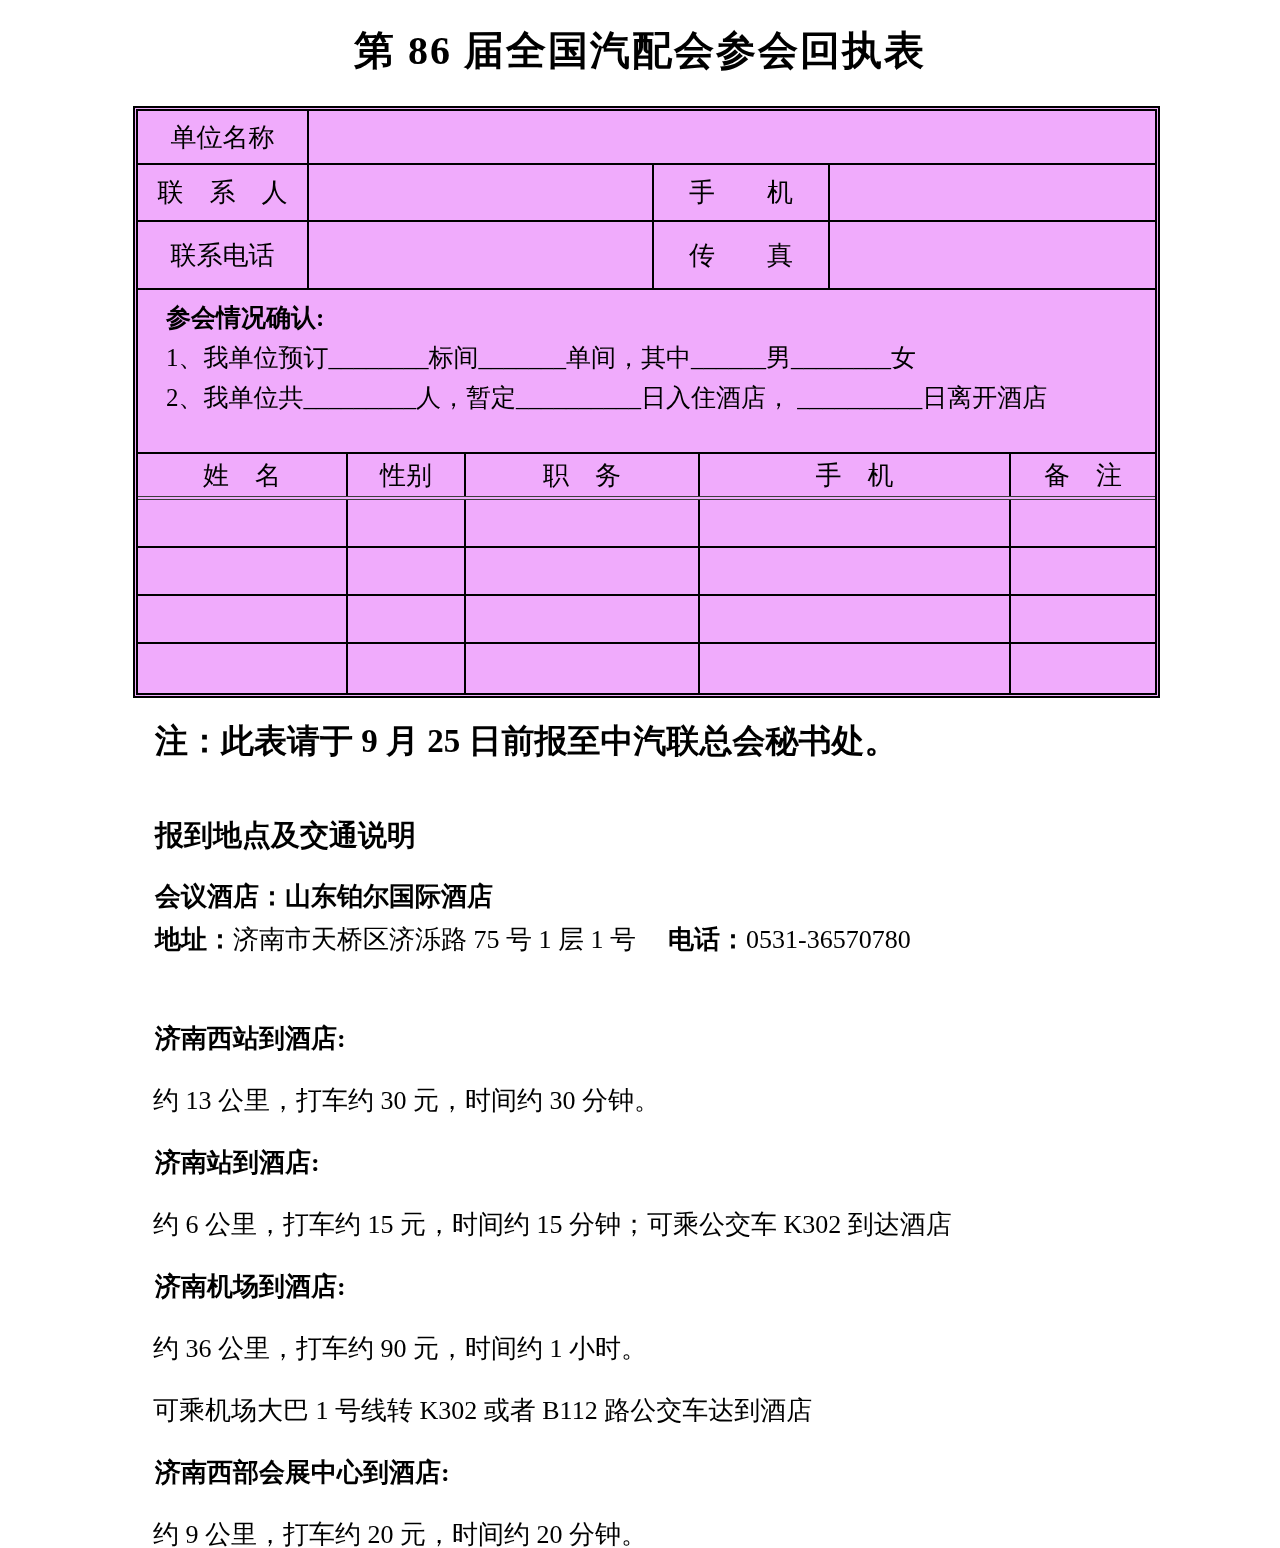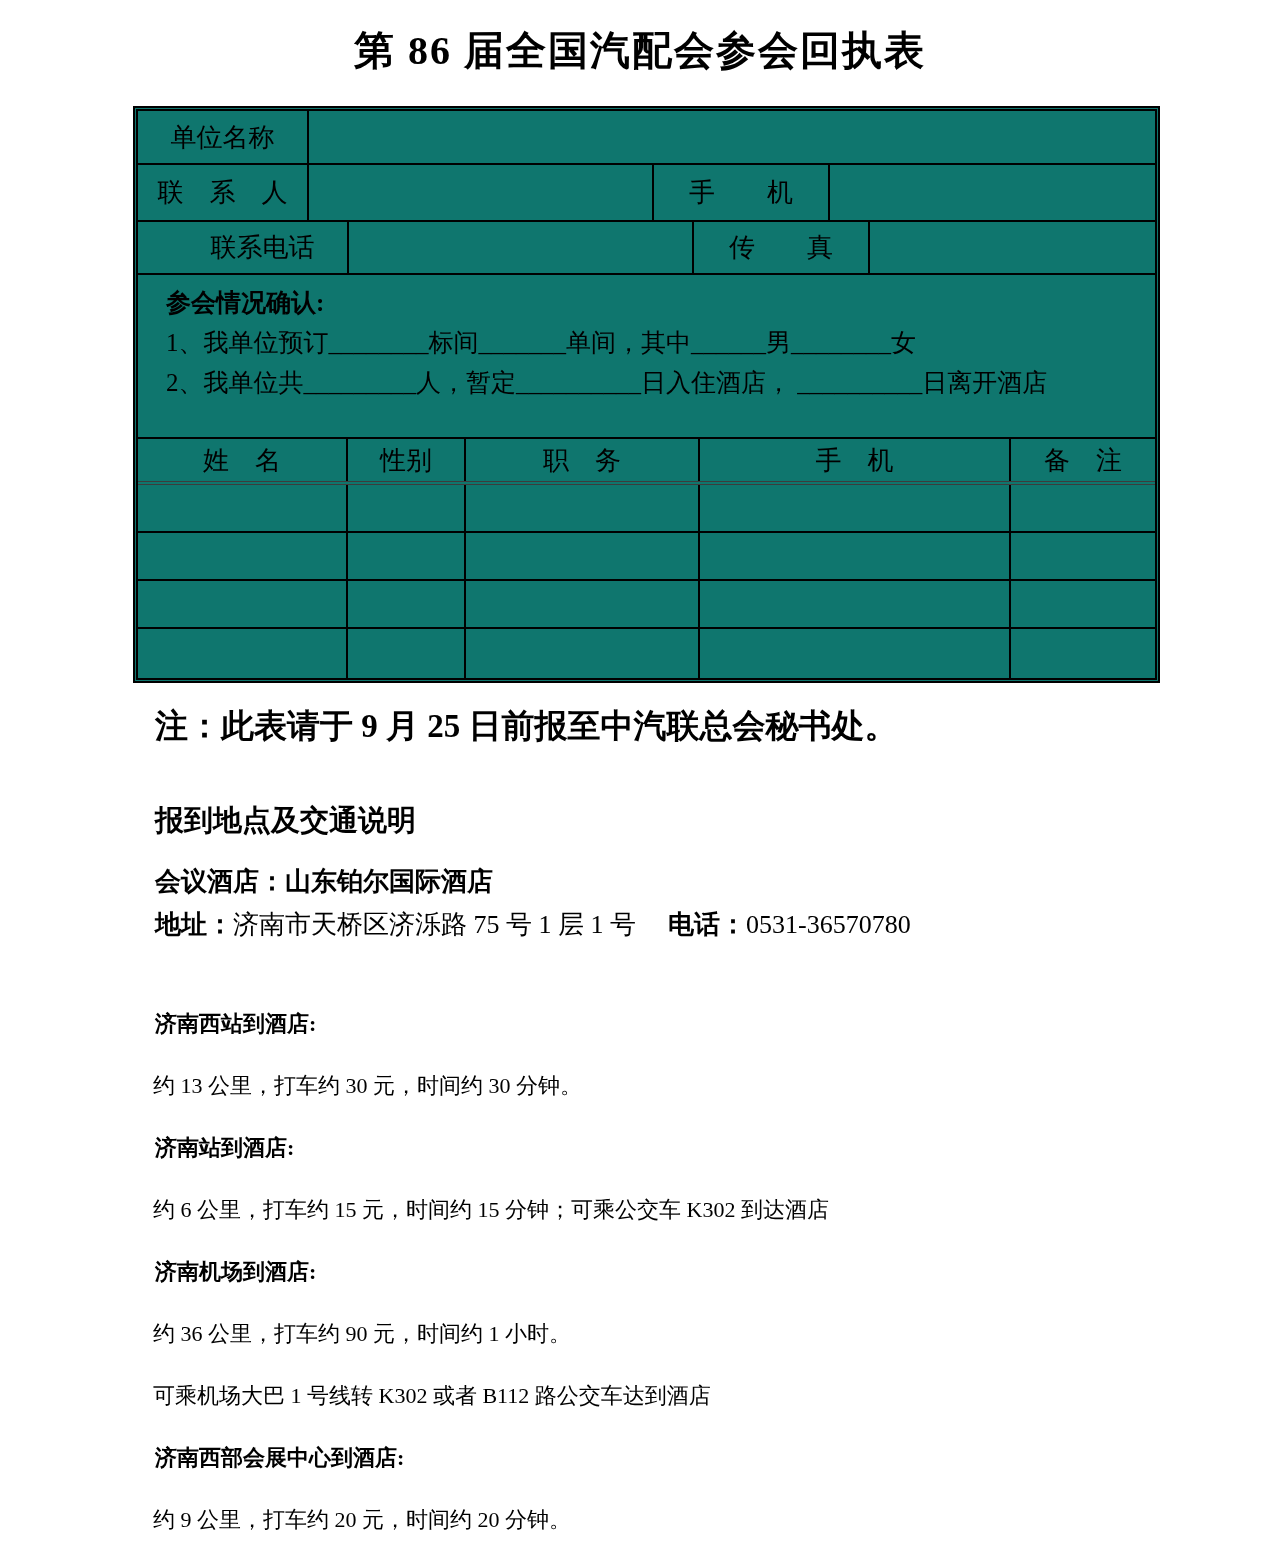--- a/index.html
+++ b/index.html
@@ -19,26 +19,26 @@
     font-weight: bold;
     letter-spacing: 2px;
     line-height: 50px;
   }
 
   
   .form-table {
     margin: 30px 0 0 133px;
     width: 1027px;
     border: 5px double #000;
-    background: #0f766e;
+    background: #f0abfc;
   }
   .f-row { display: grid; border-bottom: 2px solid #000; }
   .f-row.r1 { grid-template-columns: 171px 1fr; height: 54px; }
   .f-row.r2 { grid-template-columns: 171px 345px 176px 1fr; height: 57px; }
-  .f-row.r3 { grid-template-columns: 171px 345px 176px 1fr; height: 53px; padding-left: 40px; }
+  .f-row.r3 { grid-template-columns: 171px 345px 176px 1fr; height: 68px; }
   .f-cell {
     border-right: 2px solid #000;
     display: flex; align-items: center; justify-content: center;
     font-size: 26px;
   }
   .f-cell:last-child { border-right: none; }
 
   
   .confirm-cell {
     height: 164px;
@@ -91,21 +91,21 @@
   }
   .addr-line {
     margin: 8px 0 0 155px;
     font-size: 26px;
     line-height: 36px;
   }
   .addr-line .lbl { font-weight: bold; margin-top: 24px; }
   .addr-line .phone-lbl { margin-left: 32px; }
   .tline {
     margin: 32px 0 0 153px;
-    font-size: 22px;
+    font-size: 26px;
     line-height: 30px;
   }
   .tline.head { font-weight: bold; margin-left: 155px; }
   .tline.first { margin-top: 66px; }
 </style>
 </head>
 <body>
 
 <div class="doc-title">第 86 届全国汽配会参会回执表</div>
 

